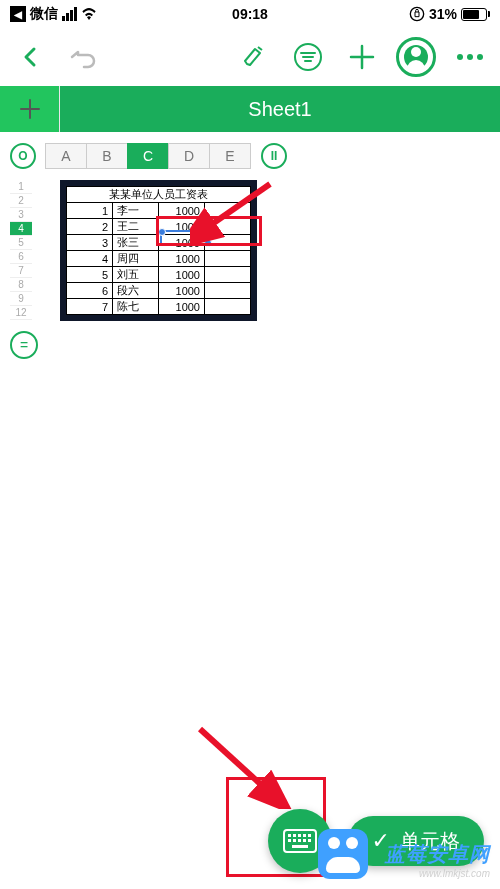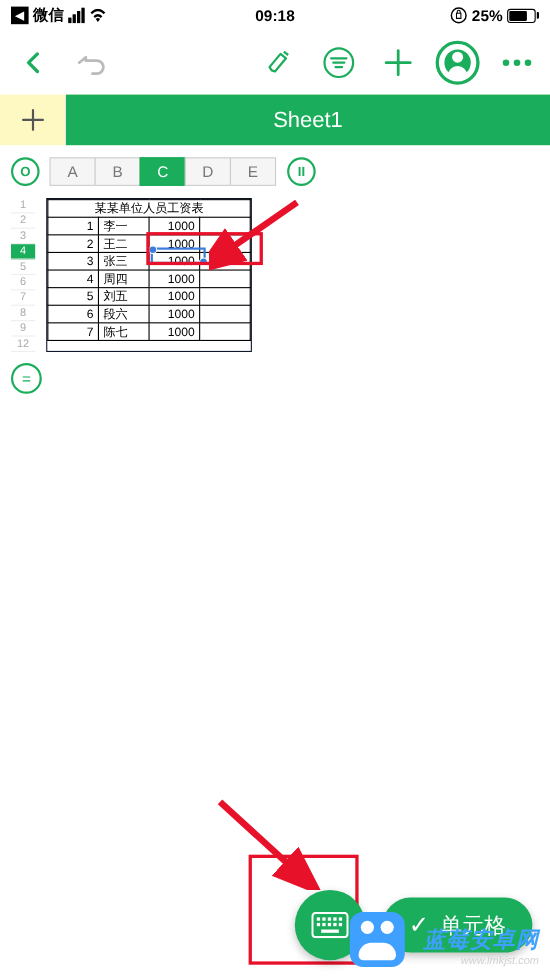--- a/index.html
+++ b/index.html
@@ -24,38 +24,38 @@
   .toolbar { height: 58px; display:flex; align-items:center; justify-content:space-between; padding: 0 10px; }
   .toolbar-left, .toolbar-right { display:flex; align-items:center; gap:14px; }
   .t-icon { width:40px; height:40px; display:flex; align-items:center; justify-content:center; color:#1aad5b; }
   .t-icon.gray { color:#aaa; }
   .avatar-ring { width:40px; height:40px; border:3px solid #1aad5b; border-radius:50%; display:flex; align-items:center; justify-content:center; }
   .avatar-inner { width:24px; height:24px; background:#1aad5b; border-radius:50%; position:relative; }
   .avatar-inner::before { content:""; position:absolute; width:10px; height:10px; background:#fff; border-radius:50%; top:2px; left:7px; }
   .avatar-inner::after { content:""; position:absolute; width:18px; height:9px; background:#fff; border-radius:9px 9px 0 0; bottom:0; left:3px; }
 
   
-  .sheet-tabs { height: 46px; display:flex; background:#fef9c3;text-align:center; }
+  .sheet-tabs { height: 46px; display:flex; background:#22c55e;text-align:center; }
   .sheet-add { width:60px; display:flex; align-items:center; justify-content:center; color:#555; font-size:28px; font-weight:300; border-right:1px solid #e8e8e8;}
   .sheet-tab { flex:1; display:flex; align-items:center; justify-content:center; font-size:20px; color:#999; background:#f3f3f3; }
   .sheet-tab.active { background:#1aad5b; color:#fff; font-weight:500; }
 
   
   .col-strip { height: 32px; display:flex; align-items:center; padding-left:10px; gap:0; margin-top:8px; }
   .circle-btn { width:26px; height:26px; border:2px solid #1aad5b; border-radius:50%; display:flex; align-items:center; justify-content:center; color:#1aad5b; font-size:12px; margin-right:10px; font-weight:600; }
   .circle-btn.pause { margin-left:10px; }
   .col-cell { width:42px; height:26px; border:1px solid #ccc; display:flex; align-items:center; justify-content:center; font-size:14px; color:#777; background:#f5f5f5; margin-left:-1px; }
   .col-cell.sel { background:#1aad5b; color:#fff; border-color:#1aad5b; }
 
   
   .sheet-area { display:flex; padding-left:10px; margin-top:8px; position:relative; }
   .row-nums { display:flex; flex-direction:column; }
   .row-num { width:22px; height:14px; display:flex; align-items:center; justify-content:center; font-size:10px; color:#aaa; border-bottom:1px solid #eee; }
   .row-num.sel { background:#1aad5b; color:#fff; }
-  .table-wrap { margin-left:10px; border:1px solid #0f172a; position:relative; }
+  .table-wrap { margin-left:28px; border:6px solid #0f172a; position:relative; }
   table { border-collapse: collapse; font-size:11px; }
   td { border:1px solid #000; height:14px; padding:0 4px; min-width:46px; text-align:left; white-space:nowrap; }
   .title-row td { text-align:center; font-size:11px; }
   .num-col { text-align:right; }
   .val-col { text-align:right; }
 
   
   .sel-overlay { position:absolute; border:2px solid #3b7ddd; pointer-events:none; }
   .sel-handle { position:absolute; width:8px; height:8px; background:#3b7ddd; border:1px solid #fff; border-radius:50%; }
 
@@ -100,21 +100,21 @@
     <svg class="wifi" viewBox="0 0 24 18">
         <path d="M12 18l-3-4c1-1 2-1.5 3-1.5s2 .5 3 1.5l-3 4zm-6-8c2-2 4-3 6-3s4 1 6 3l-2 2.5c-1.3-1.3-2.6-2-4-2s-2.7.7-4 2L6 10zm-4-5C5 2 8.5 0 12 0s7 2 10 5l-2 2.5C17.5 5 15 3.5 12 3.5S6.5 5 4 7.5L2 5z" fill="#000"></path>
       </svg>
   </div>
   <div class="status-center">09:18</div>
   <div class="status-right">
     <svg width="16" height="16" viewBox="0 0 24 24">
         <circle cx="12" cy="12" r="10" fill="none" stroke="#000" stroke-width="2"></circle>
         <path d="M9 9h6v7H9z M10 9V7a2 2 0 014 0v2" fill="none" stroke="#000" stroke-width="1.5"></path>
       </svg>
-    <span>25%</span>
+    <span>31%</span>
     <span class="battery">
         <span class="battery-body">
           <span class="battery-fill"></span>
         </span>
         <span class="battery-tip"></span>
       </span>
   </div>
 </div>
 
 <div class="toolbar">

